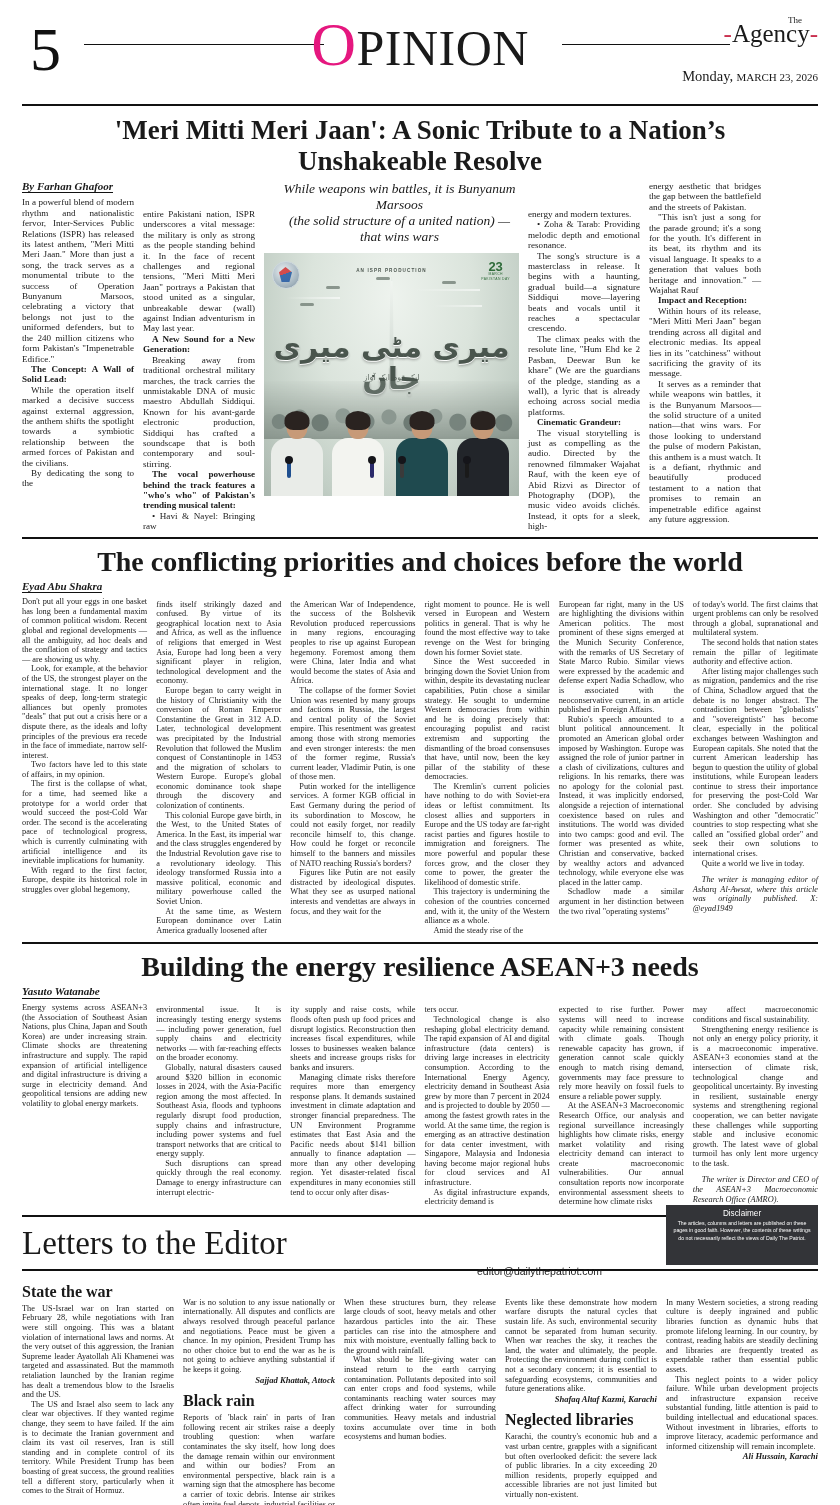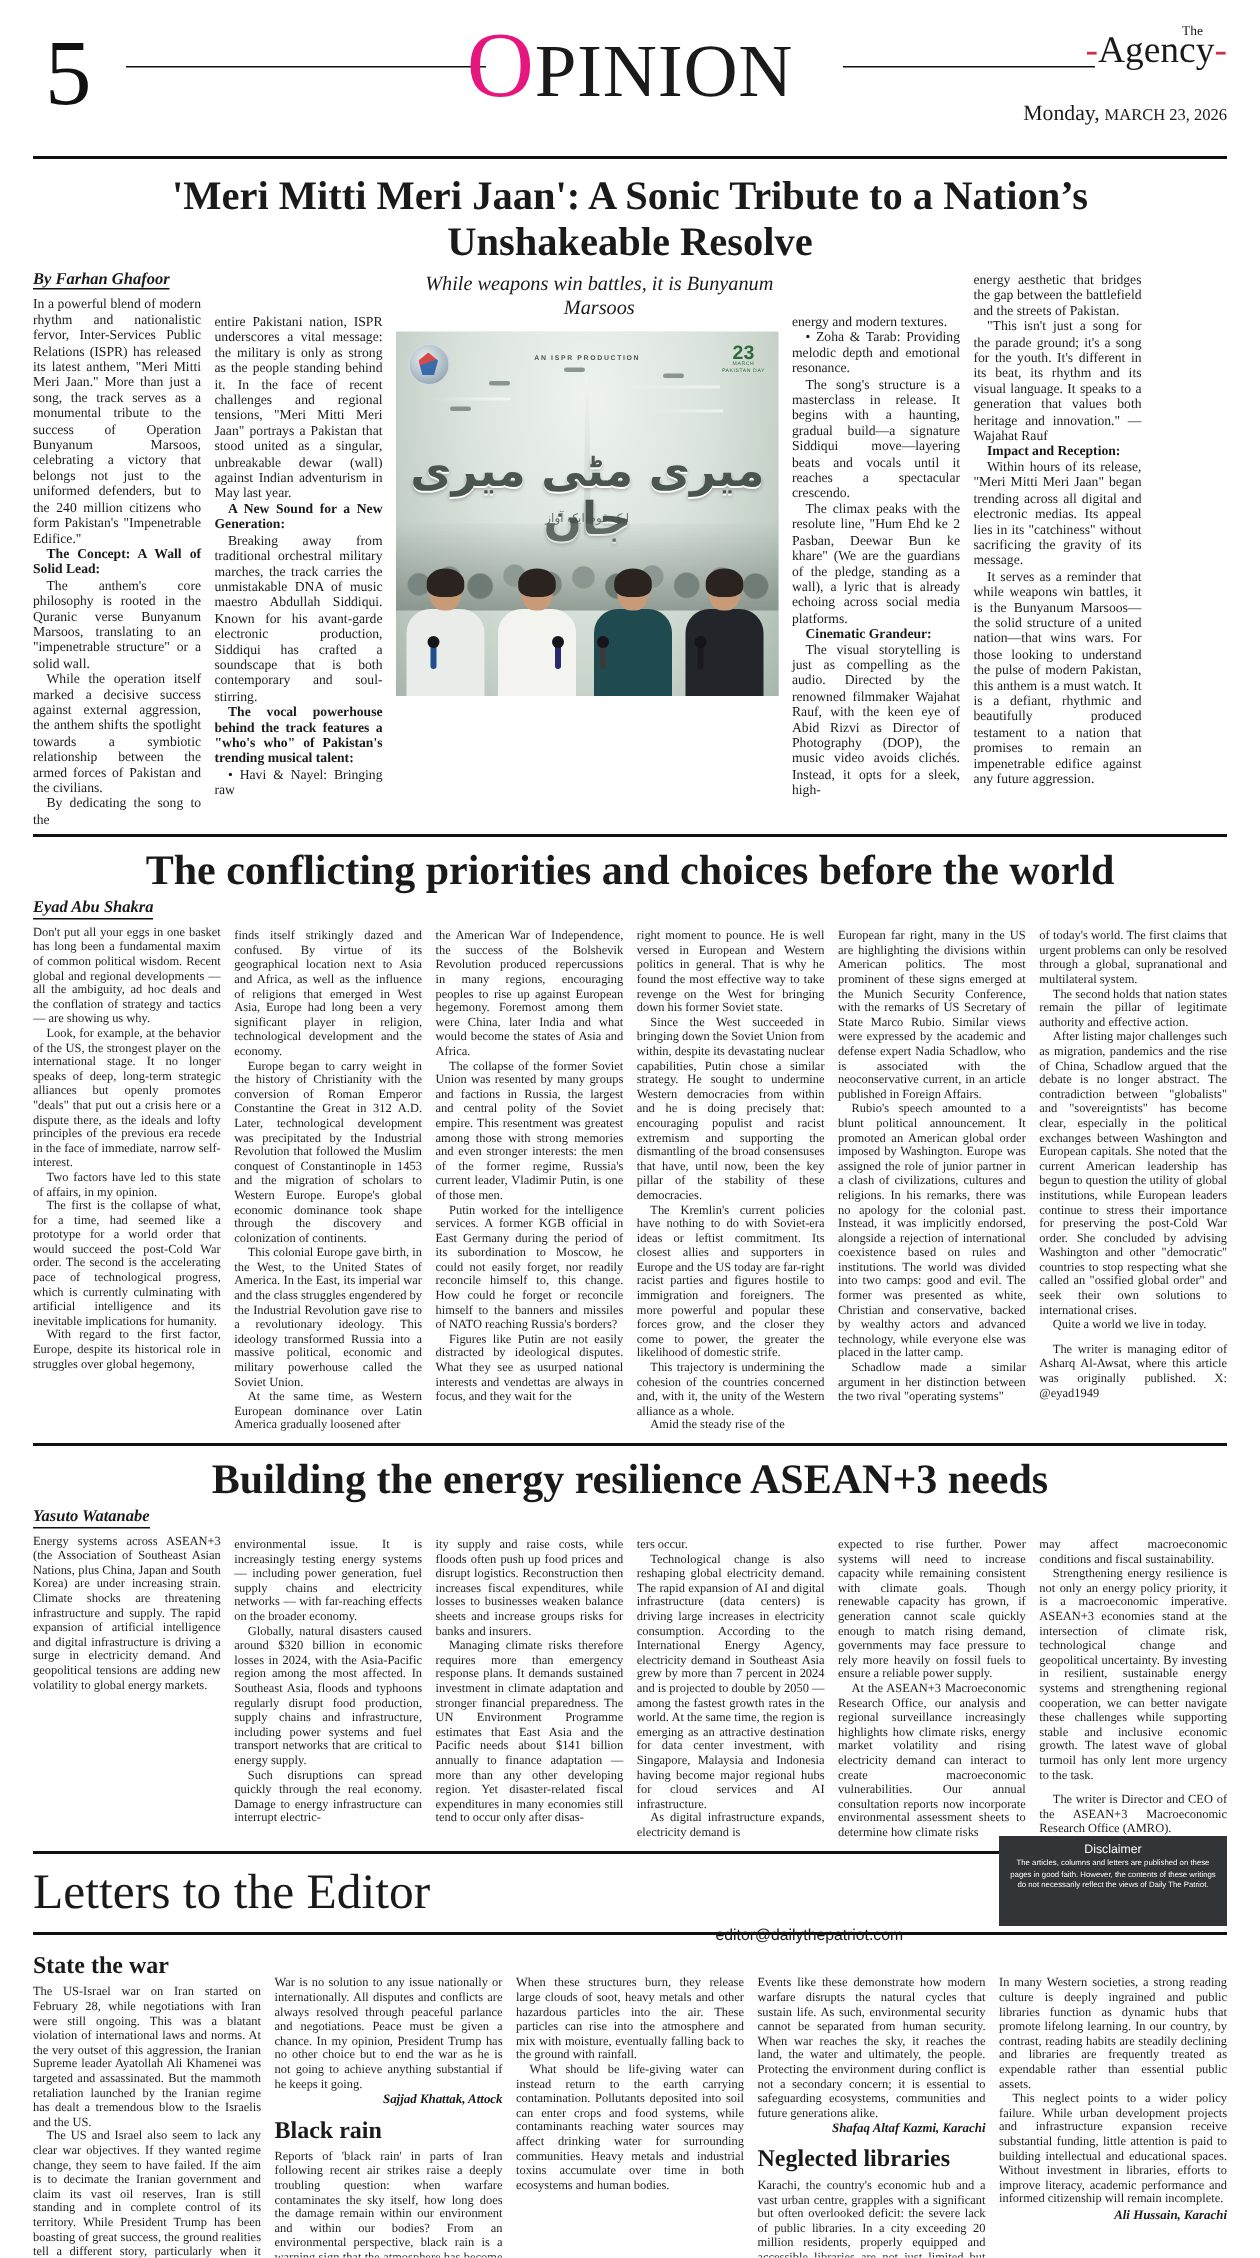--- a/index.html
+++ b/index.html
@@ -60,21 +60,21 @@
   }
   .kicker{
     text-align:center; font-style:italic; font-size:13.5px; line-height:16px;
     font-family:"Liberation Serif", serif;
     margin-left:16px;
   }
   p{ margin:0; text-align:justify; text-justify:inter-word; hyphens:auto;
      -webkit-hyphens:auto; }
   .cols p + p{ text-indent:9px; }
   .sub{ font-weight:700; }
-  .endnote{ }
+  .endnote{ font-style:italic; }
 
   
   .cols{ display:flex; gap:9px; }
   .col{ flex:1 1 0; min-width:0; }
 
   
   .a1{ font-size:9.1px; line-height:10.4px; }
   .a1 .col{ }
   .a1-figure{ width:100%; }
   .poster{
@@ -231,37 +231,37 @@
   <div class="masthead-rule"></div>
 
   <div class="art">
     <div class="head-main">'Meri Mitti Meri Jaan': A Sonic Tribute to a Nation’s Unshakeable Resolve</div>
 
     <div class="cols a1" style="margin-top:3px;">
       <div class="col" style="flex:0 0 112px;">
         <div class="byline">By Farhan Ghafoor</div>
         <p>In a powerful blend of modern rhythm and nationalistic fervor, Inter-Services Public Relations (ISPR) has released its latest anthem, "Meri Mitti Meri Jaan." More than just a song, the track serves as a monumental tribute to the success of Operation Bunyanum Marsoos, celebrating a victory that belongs not just to the uniformed defenders, but to the 240 million citizens who form Pakistan's "Impenetrable Edifice."</p>
         <p class="sub">The Concept: A Wall of Solid Lead:</p>
-        <p>The anthem's core philosophy is rooted in the Quranic verse Bunyanum Marsoos, translating to an "impenetrable structure" or a solid wall.</p>
         <p>While the operation itself marked a decisive success against external aggression, the anthem shifts the spotlight towards a symbiotic relationship between the armed forces of Pakistan and the civilians.</p>
         <p>By dedicating the song to the</p>
       </div>
 
       <div class="col" style="flex:0 0 112px;">
         <div style="height:28px;"></div>
         <p>entire Pakistani nation, ISPR underscores a vital message: the military is only as strong as the people standing behind it. In the face of recent challenges and regional tensions, "Meri Mitti Meri Jaan" portrays a Pakistan that stood united as a singular, unbreakable dewar (wall) against Indian adventurism in May last year.</p>
         <p class="sub">A New Sound for a New Generation:</p>
         <p>Breaking away from traditional orchestral military marches, the track carries the unmistakable DNA of music maestro Abdullah Siddiqui. Known for his avant-garde electronic production, Siddiqui has crafted a soundscape that is both contemporary and soul-stirring.</p>
         <p class="sub">The vocal powerhouse behind the track features a "who's who" of Pakistan's trending musical talent:</p>
         <p>• Havi &amp; Nayel: Bringing raw</p>
       </div>
 
       <div class="col" style="flex:0 0 255px;">
         <div class="kicker">
           <div>While weapons win battles, it is Bunyanum Marsoos</div>
+          <div>(the solid structure of a united nation) — that wins wars</div>
         </div>
         <div class="a1-figure" style="margin-top:8px;">
           <div class="poster">
             <div class="sky"></div>
             <div class="trail" style="left:22px; top:44px; width:54px;"></div>
             <div class="trail" style="left:150px; top:36px; width:66px;"></div>
             <div class="trail" style="left:170px; top:52px; width:48px;"></div>
             <div class="jet" style="left:62px; top:33px;"></div>
             <div class="jet" style="left:112px; top:24px;"></div>
             <div class="jet" style="left:178px; top:28px;"></div>

